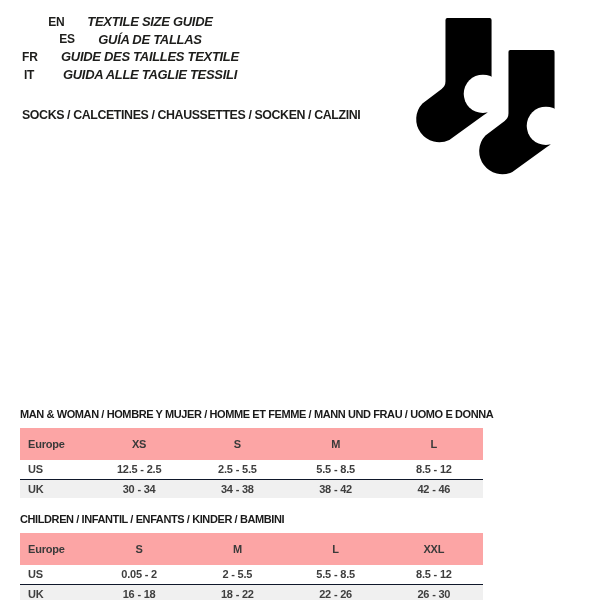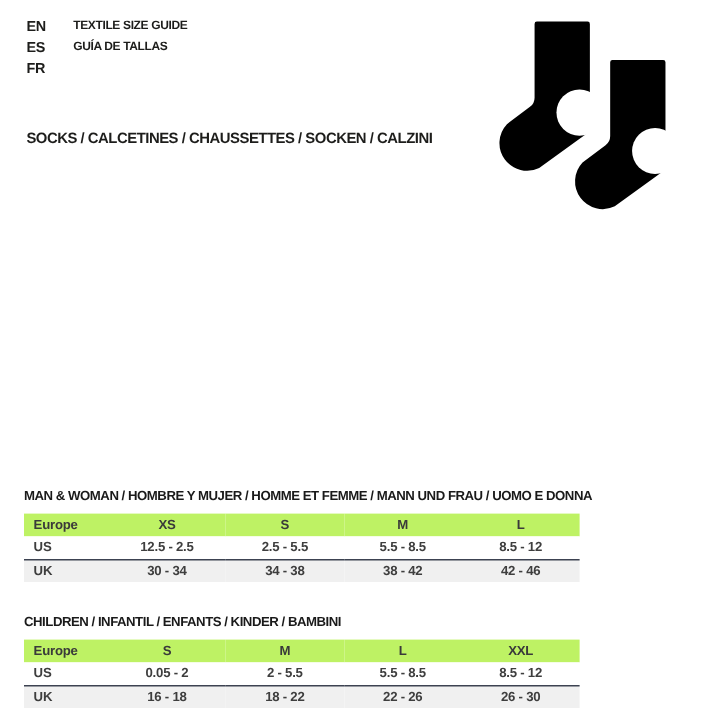--- a/index.html
+++ b/index.html
@@ -3,42 +3,42 @@
 <meta charset="utf-8">
 <style>
   * { margin:0; padding:0; box-sizing:border-box; }
   html,body { width:600px; height:600px; background:#ffffff; overflow:hidden; }
   body { font-family:"Liberation Sans", sans-serif; color:#1d1d1b; position:relative; }
 
   .page { position:absolute; inset:0; background:#ffffff; }
 
   
   .lang-block { position:absolute; left:22px; top:13px; }
-  .lang-row { display:flex; height:17.6px; align-items:center; }
+  .lang-row { display:flex; height:17.6px; align-items:center;justify-content:center; }
   .lang-code { width:39px; font-size:12px; font-weight:bold; letter-spacing:-0.2px; }
-  .lang-label { font-size:10px; font-weight:bold; letter-spacing:-0.3px; white-space:nowrap; }
+  .lang-label { font-size:13px; font-weight:bold; letter-spacing:-0.3px; white-space:nowrap;font-style:italic; }
 
   
   .socks-line { position:absolute; left:22px; top:108px; font-size:12.4px;
                 font-weight:bold; letter-spacing:-0.4px; white-space:nowrap;text-align:right; }
 
   
   .sock-svg { position:absolute; left:395px; top:5px; width:180px; height:180px; }
 
   
   .table-section { position:absolute; left:20px; width:463px; }
   .section-man { top:407px; }
   .section-children { top:512px; }
   .table-title { font-size:11px; font-weight:bold; letter-spacing:-0.4px;
                  color:#1a1a1a; line-height:14px; margin-bottom:7px; white-space:nowrap; }
   table.size-table { width:463px; border-collapse:collapse; table-layout:fixed;
                      font-size:11px; font-weight:bold; color:#3e3e3e; letter-spacing:-0.2px; }
   table.size-table col.region-col { width:70px; }
   table.size-table th, table.size-table td { text-align:center; vertical-align:middle; padding:0; }
-  table.size-table thead th { background:#bef264; height:19px; color:#3a3a3a; }
+  table.size-table thead th { background:#fca5a5; height:32px; color:#3a3a3a; }
   table.size-table thead th.region, table.size-table td.region { text-align:left; padding-left:8px; }
   table.size-table tbody tr { height:19px; }
   table.size-table tbody tr.row-us td { background:#ffffff; border-bottom:1px solid #0f172a; height:19px; }
   table.size-table tbody tr.row-uk td { background:#f0f0f0; height:16px; }
 </style>
 </head>
 <body>
 
 <div class="page">
 
@@ -46,20 +46,25 @@
     <div class="lang-row">
       <span class="lang-code">EN</span>
       <span class="lang-label">TEXTILE SIZE GUIDE</span>
     </div>
     <div class="lang-row">
       <span class="lang-code">ES</span>
       <span class="lang-label">GUÍA DE TALLAS</span>
     </div>
     <div class="lang-row">
       <span class="lang-code">FR</span>
+      <span class="lang-label">GUIDE DES TAILLES TEXTILE</span>
+    </div>
+    <div class="lang-row">
+      <span class="lang-code">IT</span>
+      <span class="lang-label">GUIDA ALLE TAGLIE TESSILI</span>
     </div>
   </div>
 
   <div class="socks-line">SOCKS / CALCETINES / CHAUSSETTES / SOCKEN / CALZINI</div>
 
   <svg class="sock-svg" viewBox="0 0 180 180" aria-hidden="true">
     <defs>
       <path id="sockShape" d="M40 0 L84 0 Q86 0 86 2 L86 86 Q86 97 78 101 L42 127 A24 24 0 0 1 14 89 L34 74 Q38 71 38 66 L38 2 Q38 0 40 0 Z"></path>
     </defs>
 

